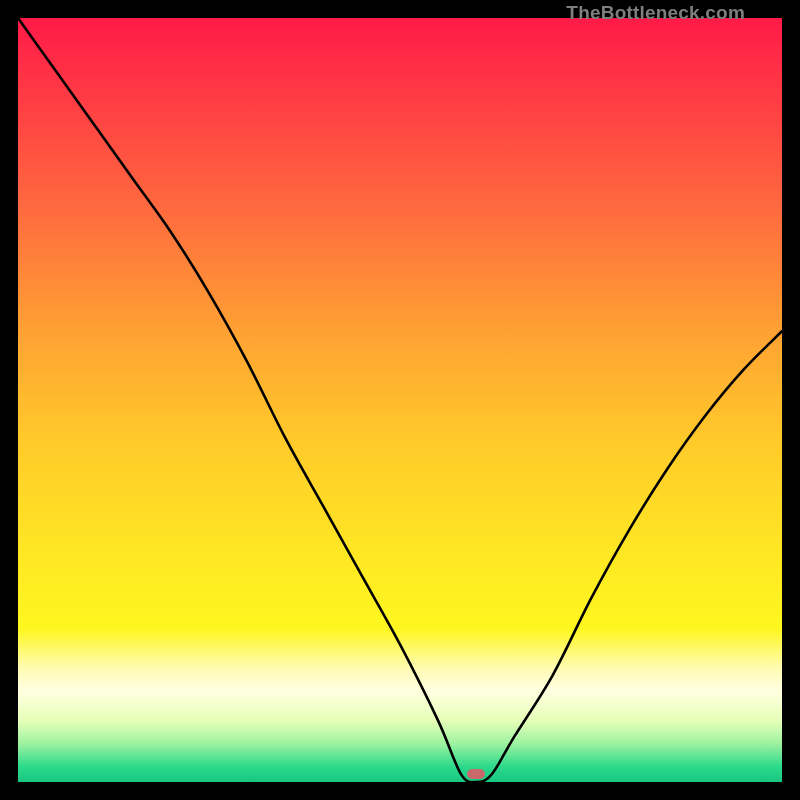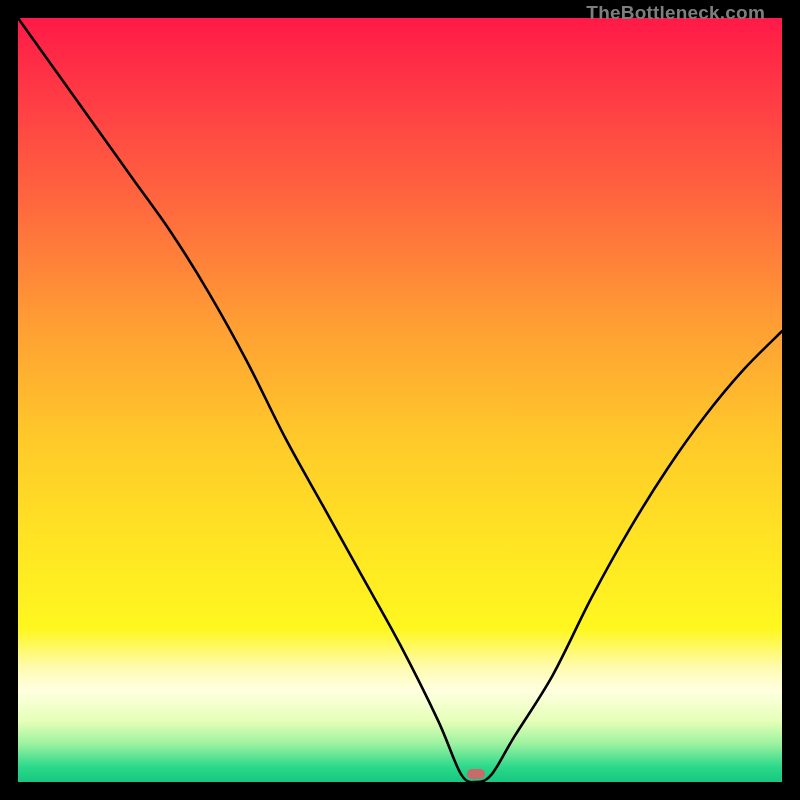--- a/index.html
+++ b/index.html
@@ -8,21 +8,20 @@
     width: 800px;
     height: 800px;
     background: #000;
     font-family: Arial, Helvetica, sans-serif;
     overflow: hidden;
   }
   .stage {
     position: relative;
     width: 760px;
     height: 800px;
-    padding-left: 20px;
   }
   .plot {
     position: absolute;
     left: 18px;
     top: 18px;
     width: 764px;
     height: 764px;
     overflow: hidden;
   }
   .gradient {

